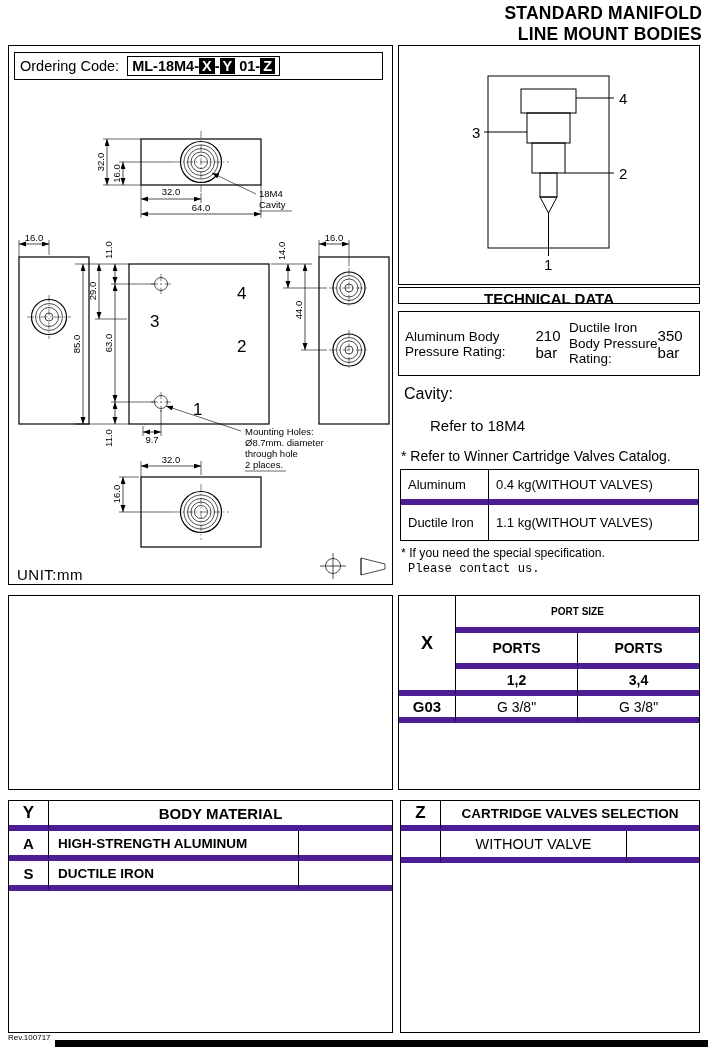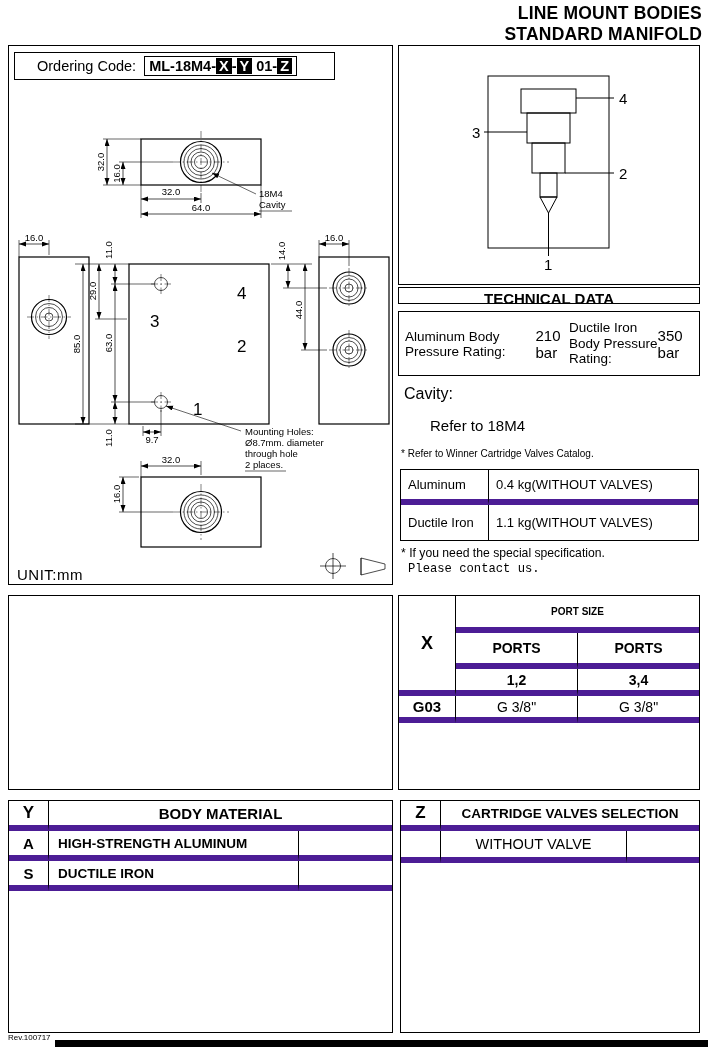--- a/index.html
+++ b/index.html
@@ -6,22 +6,22 @@
   .page { position:relative; width:708px; height:1047px; background:#fff;
           font-family:"Liberation Sans", sans-serif; color:#000; overflow:hidden; }
   .page * { box-sizing:border-box; }
 
   
   #title-block { position:absolute; top:3px; right:6px; text-align:right;
                  font-weight:700; font-size:17.5px; line-height:1.2; letter-spacing:.2px; }
 
   
   #main-box { position:absolute; left:8px; top:45px; width:385px; height:540px; border:1px solid #000; }
-  #ordering-strip { position:absolute; left:5px; top:6px; width:321px; height:28px; border:1px solid #000;
-                    display:flex; align-items:center; padding:0 22px; font-size:14.5px; }
+  #ordering-strip { position:absolute; left:5px; top:6px; width:369px; height:28px; border:1px solid #000;
+                    display:flex; align-items:center; padding:0 5px; font-size:14.5px; }
   #ordering-code { border:1px solid #000; font-weight:700; padding:1px 4px; margin-left:8px;
                    font-size:14.5px; white-space:pre; }
   #ordering-code span { white-space:pre; }
   .code-inv { background:#000; color:#fff; padding:0 3px; }
   #drawing-svg { position:absolute; left:0; top:38px; }
 
   
   svg text { font-size:9.5px; fill:#000; stroke:none; font-family:"Liberation Sans", sans-serif; }
   .thick { fill:none; stroke:#000; stroke-width:1.2; }
   .thin  { fill:none; stroke:#000; stroke-width:0.7; }
@@ -39,21 +39,21 @@
   
   #tech-header { position:absolute; left:398px; top:287px; width:302px; height:17px; border:1.5px solid #000;
                  font-weight:700; font-size:15px; text-align:center; line-height:22px; }
   #pressure-box { position:absolute; left:398px; top:311px; width:302px; height:65px; border:1px solid #000;
                   padding:5px 8px 5px 6px; font-size:13.5px; display:flex; flex-direction:row; justify-content:space-between; }
   .pressure-row { display:flex; justify-content:space-between; align-items:center; }
   .pressure-value { font-size:15px; }
   .pl-line { display:block; line-height:1.15; }
   #cavity-label { position:absolute; left:404px; top:385px; font-size:16px; }
   #cavity-value { position:absolute; left:430px; top:417px; font-size:15px; }
-  #cavity-note  { position:absolute; left:401px; top:448px; font-size:10px; }
+  #cavity-note  { position:absolute; left:401px; top:448px; font-size:14px; }
   #weight-table { position:absolute; left:400px; top:469px; width:299px; height:72px; border:1px solid #000;
                   display:grid; grid-template-columns:88px 1fr; grid-template-rows:1fr 1fr; }
   .weight-cell { display:flex; align-items:center; padding-left:7px; font-size:13px; }
   .br { border-right:1px solid #000; }
   .bb { border-bottom:6px solid #4c1d95; }
   #special-note { position:absolute; left:401px; top:546px; font-size:12.2px; line-height:1.3; }
   #special-note .line2 { margin-left:7px;font-family:Liberation Mono, monospace; }
 
   
   #port-size-table { position:absolute; left:398px; top:595px; width:302px; height:195px; border:1px solid #000;
@@ -96,22 +96,22 @@
   
   #footer-rev { position:absolute; left:8px; top:1033px; font-size:8px; }
   #footer-bar { position:absolute; left:55px; top:1040px; width:653px; height:7px; background:#000; }
 </style>
 </head>
 <body>
 
 <div class="page">
 
   <div id="title-block">
+    <div>STANDARD MANIFOLD</div>
     <div>LINE MOUNT BODIES</div>
-    <div>STANDARD MANIFOLD</div>
   </div>
 
   <div id="main-box">
     <div id="ordering-strip">
       <span>Ordering Code:</span>
       <span id="ordering-code"><span>ML-18M4-</span><span class="code-inv">X</span><span>-</span><span class="code-inv">Y</span><span> 01-</span><span class="code-inv">Z</span></span>
     </div>
 
     <svg id="drawing-svg" width="383" height="500" viewBox="0 0 383 500" xmlns="http://www.w3.org/2000/svg">
       <defs>

